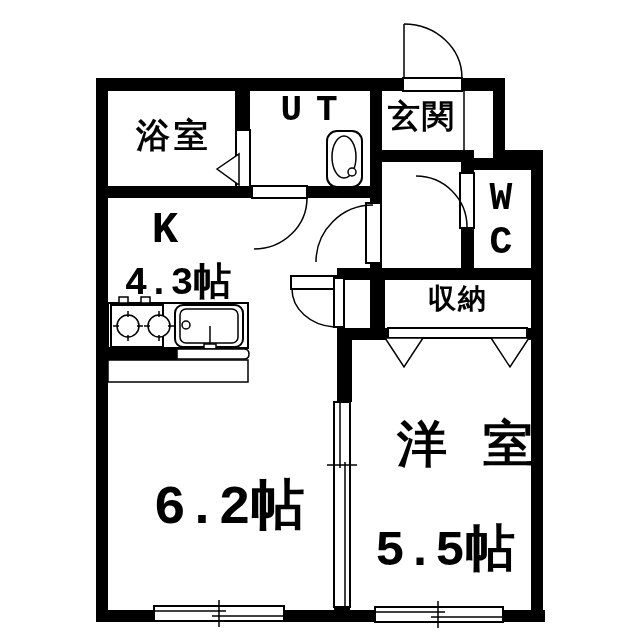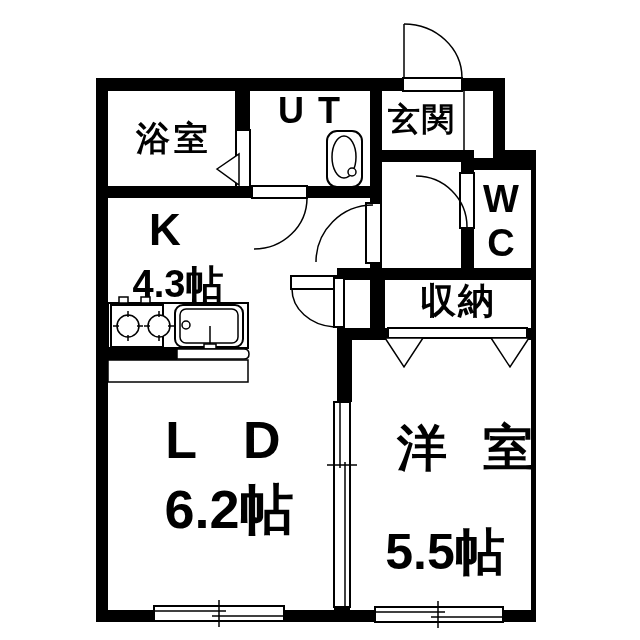--- a/index.html
+++ b/index.html
@@ -1,21 +1,22 @@
 <!DOCTYPE html>
 <html><head>
 <meta charset="utf-8">
 <style>
   html,body{margin:0;padding:0;background:#fff;}
   #canvas{
     position:relative;
     width:536px;height:640px;
     background:#fff;
-    font-family:Liberation Sans, sans-serif;
+    font-family:Liberation Mono, monospace;
     overflow:hidden;
+    padding-left:22px;
   }
   #plan-svg{position:absolute;left:0;top:0;}
   .lbl{
     position:absolute;
     transform:translate(-50%,-50%);
     color:#000;
     font-weight:bold;
     white-space:nowrap;
     line-height:1;
   }
@@ -160,24 +161,23 @@
 
   <div class="lbl" style="left:172px;top:138px;font-size:34px;letter-spacing:4px;padding-left:4px;">浴室</div>
 
   <div class="lbl" style="left:309px;top:111px;font-size:36px;letter-spacing:14px;padding-left:14px;">UT</div>
 
   <div class="lbl" style="left:421px;top:119px;font-size:32px;letter-spacing:2px;padding-left:2px;">玄関</div>
 
   <div class="lbl" style="left:501px;top:199px;font-size:38px;">W</div>
   <div class="lbl" style="left:501px;top:243px;font-size:38px;">C</div>
 
-  <div class="lbl" style="left:457px;top:301px;font-size:36px;letter-spacing:2px;padding-left:2px;">収納</div>
+  <div class="lbl" style="left:457px;top:301px;font-size:28px;letter-spacing:2px;padding-left:2px;">収納</div>
 
   <div class="lbl" style="left:165px;top:230px;font-size:44px;">K</div>
   <div class="lbl" style="left:178px;top:284px;font-size:38px;">4.3帖</div>
 
-  <div class="lbl" style="left:223px;top:440px;font-size:52px;letter-spacing:46px;padding-left:46px;">LD</div>
   <div class="lbl" style="left:229px;top:509px;font-size:54px;">6.2帖</div>
 
   <div class="lbl" style="left:445px;top:448px;font-size:50px;letter-spacing:36px;padding-left:36px;margin-left:20px;">洋室</div>
   <div class="lbl" style="left:445px;top:516px;font-size:50px;margin-top:36px;">5.5帖</div>
 
 </div>
 
 </body></html>

